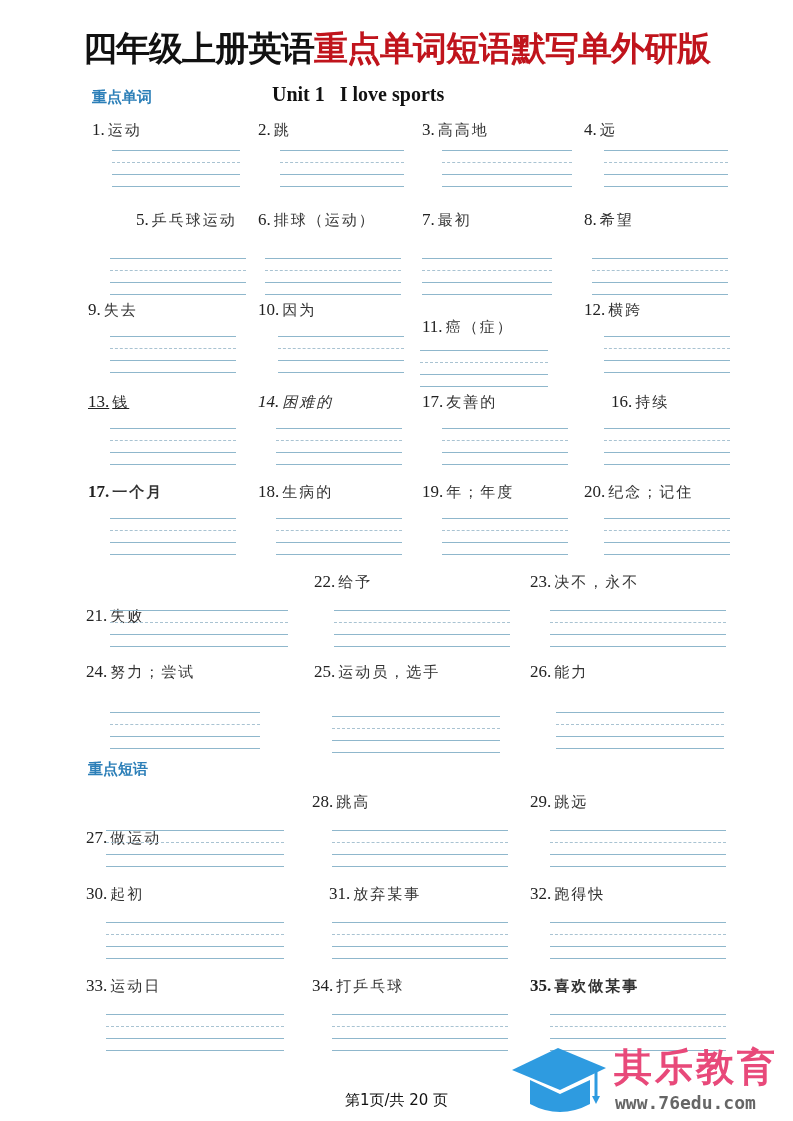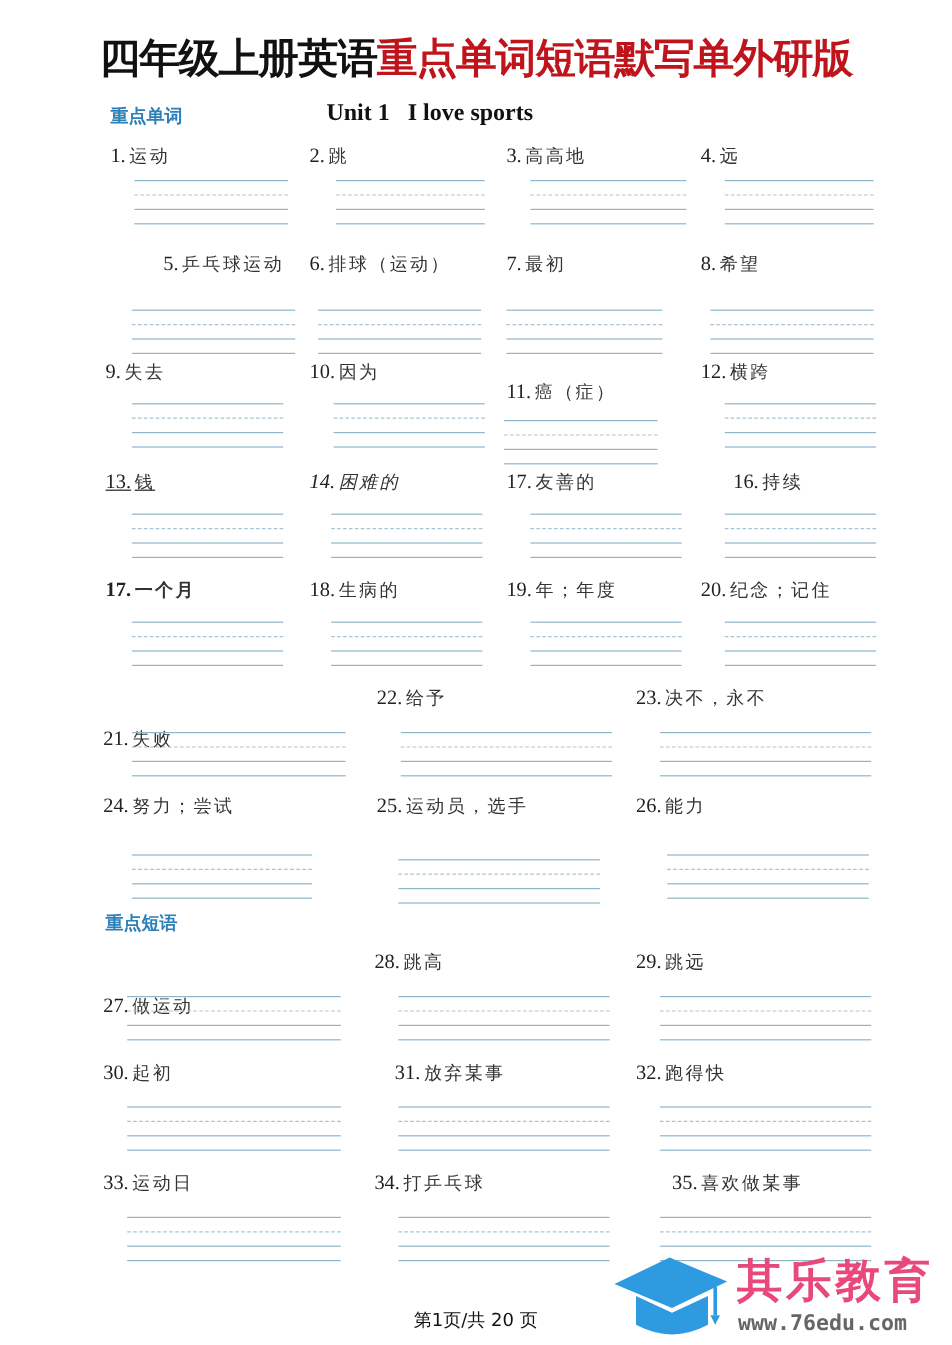--- a/index.html
+++ b/index.html
@@ -342,21 +342,21 @@
     </div>
     <div class="item" style="left: 312px; top: 976px;">
       <div class="label"><span class="num">34.</span><span class="cn">打乒乓球</span></div>
     </div>
     <div class="lines" style="left: 332px; top: 1014px; width: 176px; height: 40px;">
       <div class="ln solid" style="top: 0px;"></div>
       <div class="ln dash" style="top: 12px;"></div>
       <div class="ln solid" style="top: 24px;"></div>
       <div class="ln solid" style="top: 36px;"></div>
     </div>
-    <div class="item" style="left: 560px; top: 976px;">
+    <div class="item" style="left: 530px; top: 976px; font-weight: bold;">
       <div class="label"><span class="num">35.</span><span class="cn">喜欢做某事</span></div>
     </div>
     <div class="lines" style="left: 550px; top: 1014px; width: 176px; height: 40px;">
       <div class="ln solid" style="top: 0px;"></div>
       <div class="ln dash" style="top: 12px;"></div>
       <div class="ln solid" style="top: 24px;"></div>
       <div class="ln solid" style="top: 36px;"></div>
     </div>
   </div>
 

